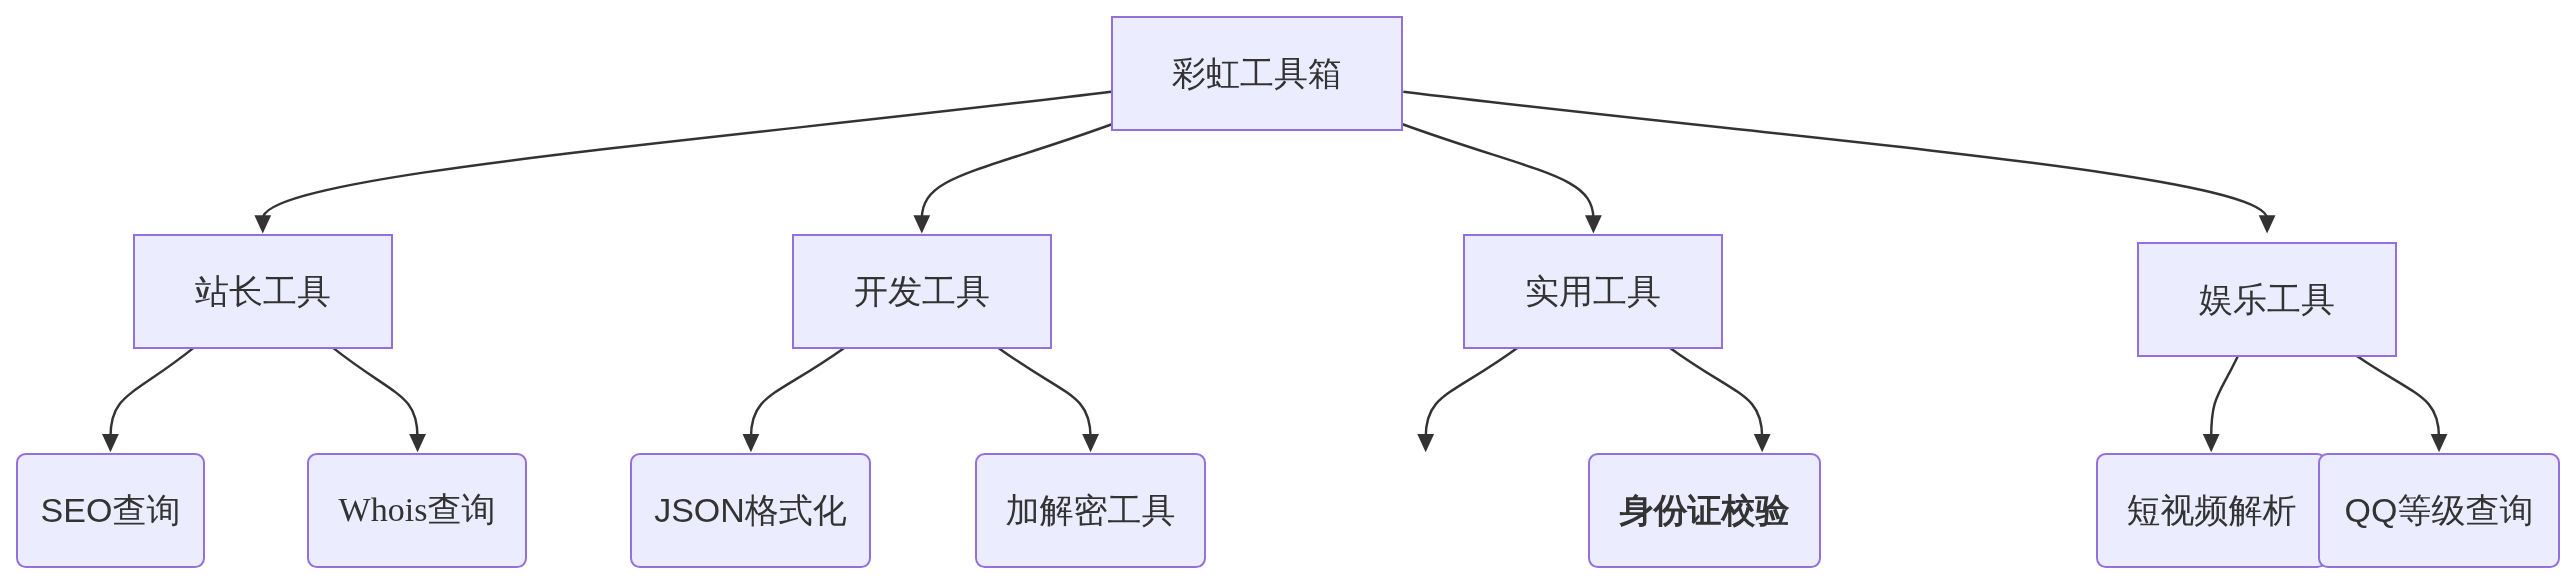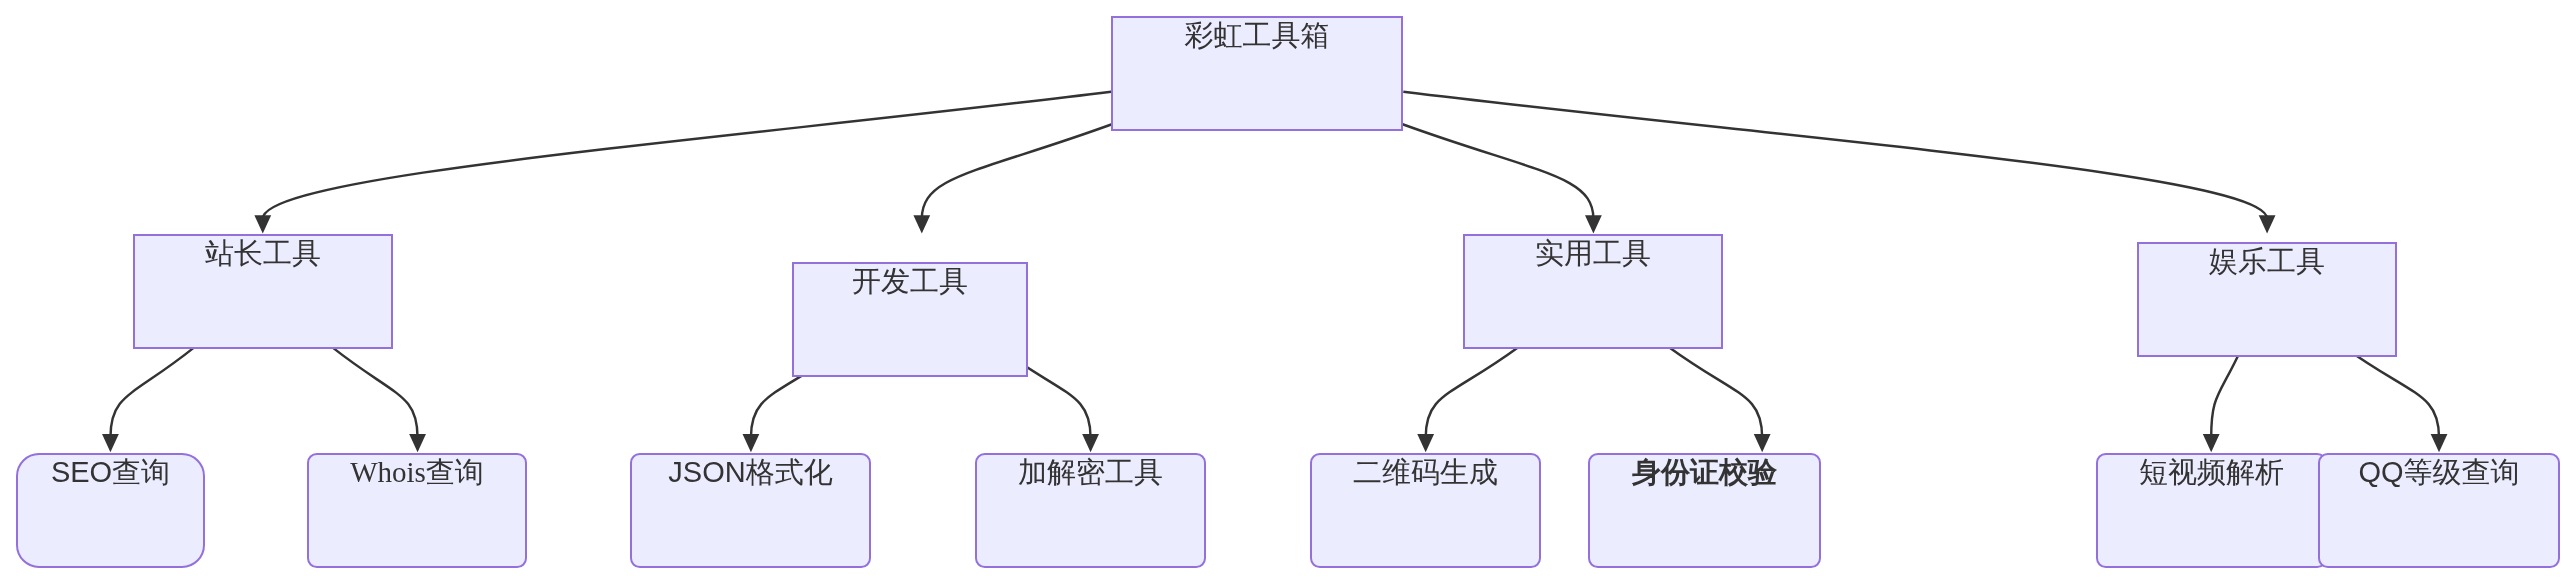--- a/index.html
+++ b/index.html
@@ -18,26 +18,27 @@
   #edges {
     position: absolute;
     left: 0;
     top: 0;
     width: 2576px;
     height: 583px;
   }
   .node {
     position: absolute;
     display: flex;
+    align-items: center;
     justify-content: center;
     box-sizing: border-box;
     background: var(--node-fill, #ECECFF);
     border: 2.4px solid var(--node-stroke, #9370DB);
     color: var(--node-text, #333333);
-    font-size: 29px;
+    font-size: 34px;
     line-height: 1.2;
     white-space: nowrap;
   }
   .node.rounded {
     border-radius: 9.8px;
     border-width: 2.8px;
   }
   .node .lbl {
     display: block;
     text-align: center;
@@ -76,51 +77,48 @@
     </svg>
 
   <div class="node rect" style="left:1111px; top:16px; width:292px; height:115px;">
     <span class="lbl">彩虹工具箱</span>
   </div>
 
   <div class="node rect" style="left:133px; top:234px; width:260px; height:115px;">
     <span class="lbl">站长工具</span>
   </div>
 
-  <div class="node rect" style="left:792px; top:234px; width:236px; height:115px;margin-top:28px;">
+  <div class="node rect" style="left:792px; top:234px; width:260px; height:115px;">
     <span class="lbl">开发工具</span>
   </div>
 
   <div class="node rect" style="left:1463px; top:234px; width:260px; height:115px;">
     <span class="lbl">实用工具</span>
   </div>
 
   <div class="node rect" style="left:2137px; top:242px; width:260px; height:115px;">
     <span class="lbl">娱乐工具</span>
   </div>
 
-  <div class="node rounded" style="left:16px; top:453px; width:189px; height:115px;border-radius:23px;">
+  <div class="node rounded" style="left:16px; top:453px; width:189px; height:115px;">
     <span class="lbl">SEO查询</span>
   </div>
 
   <div class="node rounded" style="left:307px; top:453px; width:220px; height:115px;font-family:Liberation Serif, serif;">
     <span class="lbl">Whois查询</span>
   </div>
 
   <div class="node rounded" style="left:630px; top:453px; width:241px; height:115px;">
     <span class="lbl">JSON格式化</span>
   </div>
 
   <div class="node rounded" style="left:975px; top:453px; width:231px; height:115px;">
     <span class="lbl">加解密工具</span>
   </div>
 
-  <div class="node rounded" style="left:1310px; top:453px; width:231px; height:115px;">
-    <span class="lbl">二维码生成</span>
-  </div>
 
   <div class="node rounded" style="left:1588px; top:453px; width:233px; height:115px;font-weight:bold;">
     <span class="lbl">身份证校验</span>
   </div>
 
   <div class="node rounded" style="left:2096px; top:453px; width:231px; height:115px;">
     <span class="lbl">短视频解析</span>
   </div>
 
   <div class="node rounded" style="left:2318px; top:453px; width:242px; height:115px;">

